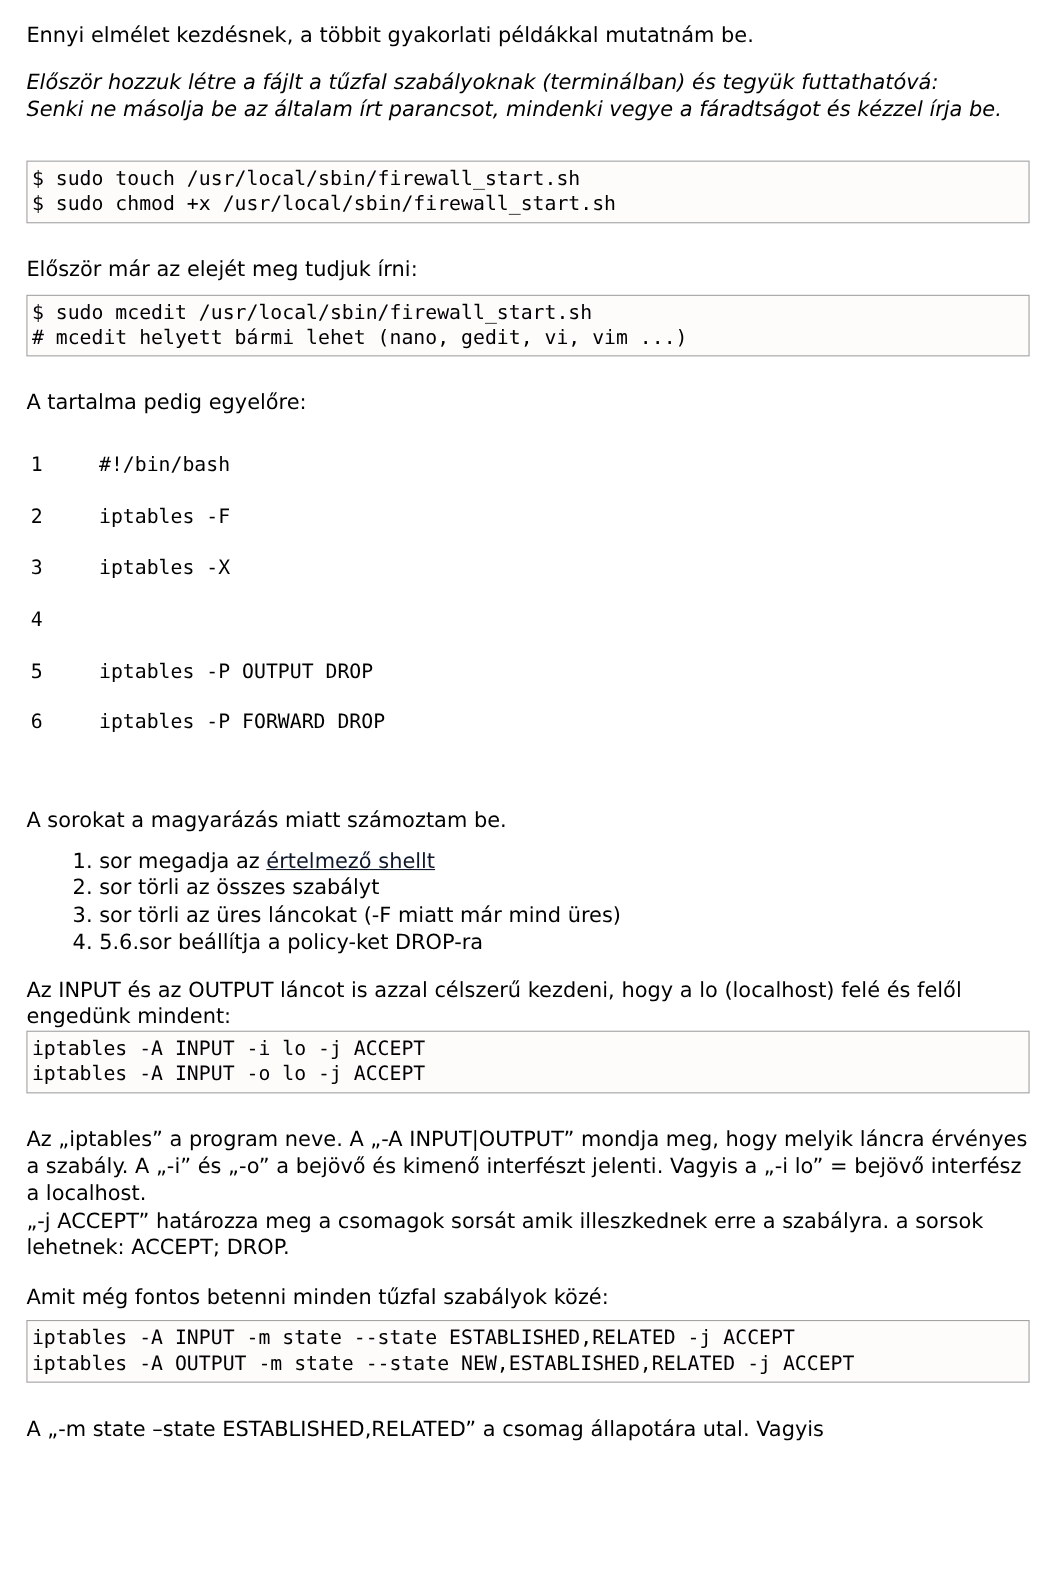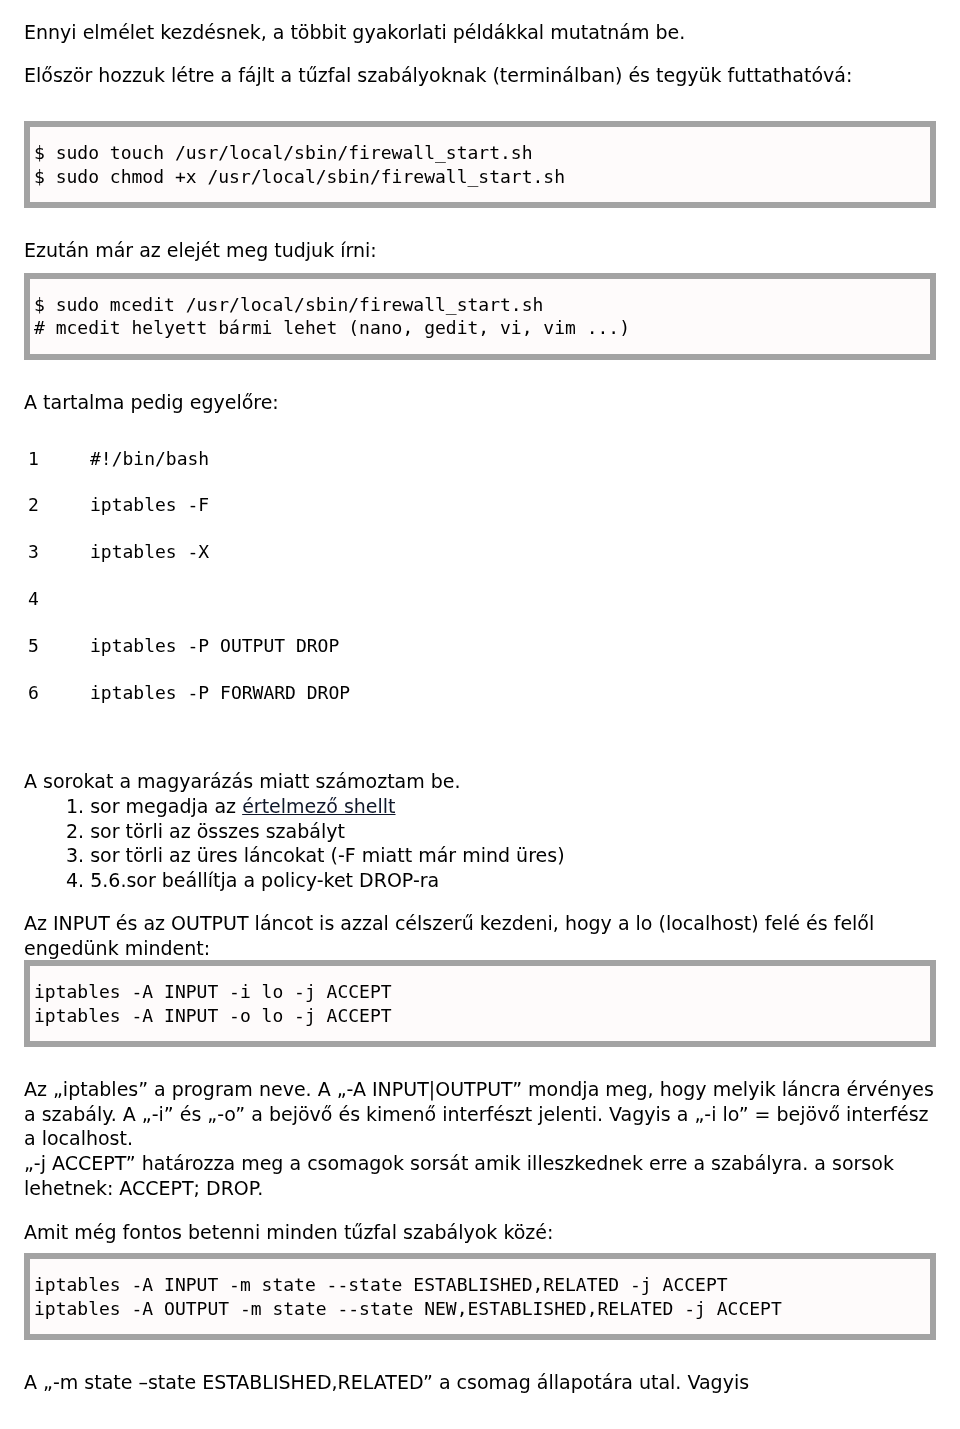--- a/index.html
+++ b/index.html
@@ -10,25 +10,25 @@
     background: #fff;
     margin: 0;
     padding: 20px 24px;
     width: 960px;
     box-sizing: border-box;
   }
   p {
     margin: 0 0 18px 0;
   }
   .code-block {
-    border: 6px solid #a3a3a3;
+    border: 1px solid #a3a3a3;
     background: #fefbfb;
     font-family: "DejaVu Sans Mono", "Liberation Mono", Consolas, monospace;
     font-size: 18px;
-    padding: 14px 4px;
+    padding: 4px 4px;
     margin: 0 0 30px 0;
     white-space: pre;
     line-height: 1.3;
   }
   .num-block {
     font-family: "DejaVu Sans Mono", "Liberation Mono", Consolas, monospace;
     font-size: 18px;
     white-space: pre;
     line-height: 1.3;
     margin: 0 0 40px 0;
@@ -46,44 +46,45 @@
     text-decoration: underline;
     cursor: pointer;
   }
   .mt-big { margin-top: 34px; }
 </style>
 </head>
 <body>
 
 <p>Ennyi elmélet kezdésnek, a többit gyakorlati példákkal mutatnám be.</p>
 
-<p style="margin-bottom:0;">
+<p style="margin-bottom:0;font-style:italic;">
   <span>Először hozzuk létre a fájlt a tűzfal szabályoknak (terminálban) és tegyük futtathatóvá:</span><br>
+  <span>Senki ne másolja be az általam írt parancsot, mindenki vegye a fáradtságot és kézzel írja be.</span>
 </p>
 
 <div class="code-block mt-big"><span>$ sudo touch /usr/local/sbin/firewall_start.sh</span>
 <span>$ sudo chmod +x /usr/local/sbin/firewall_start.sh</span></div>
 
-<p style="margin-bottom:10px;">Ezután már az elejét meg tudjuk írni:</p>
+<p style="margin-bottom:10px;">Először már az elejét meg tudjuk írni:</p>
 
 <div class="code-block"><span>$ sudo mcedit /usr/local/sbin/firewall_start.sh</span>
 <span># mcedit helyett bármi lehet (nano, gedit, vi, vim ...)</span></div>
 
 <p style="margin-bottom:7px;">A tartalma pedig egyelőre:</p>
 
 <div class="num-block">
 <div class="num-row"><span class="num-col">1</span><span>#!/bin/bash</span></div>
 <div class="num-row"><span class="num-col">2</span><span>iptables -F</span></div>
 <div class="num-row"><span class="num-col">3</span><span>iptables -X</span></div>
 <div class="num-row"><span class="num-col">4</span></div>
 <div class="num-row"><span class="num-col">5</span><span>iptables -P OUTPUT DROP</span></div>
 <div class="num-row"><span class="num-col">6</span><span>iptables -P FORWARD DROP</span></div>
 </div>
 
-<p style="margin-bottom:0;">A sorokat a magyarázás miatt számoztam be.</p>
+<p style="margin-bottom:12px;">A sorokat a magyarázás miatt számoztam be.</p>
 
 <div class="indent-list">
   <div class="row">
     <span>1. sor    megadja az </span><span class="link">értelmező shellt</span>
   </div>
   <div class="row">2. sor    törli az összes szabályt</div>
   <div class="row">3. sor    törli az üres láncokat (-F miatt már mind üres)</div>
   <div class="row">4. 5.6.sor beállítja a policy-ket DROP-ra</div>
 </div>
 

